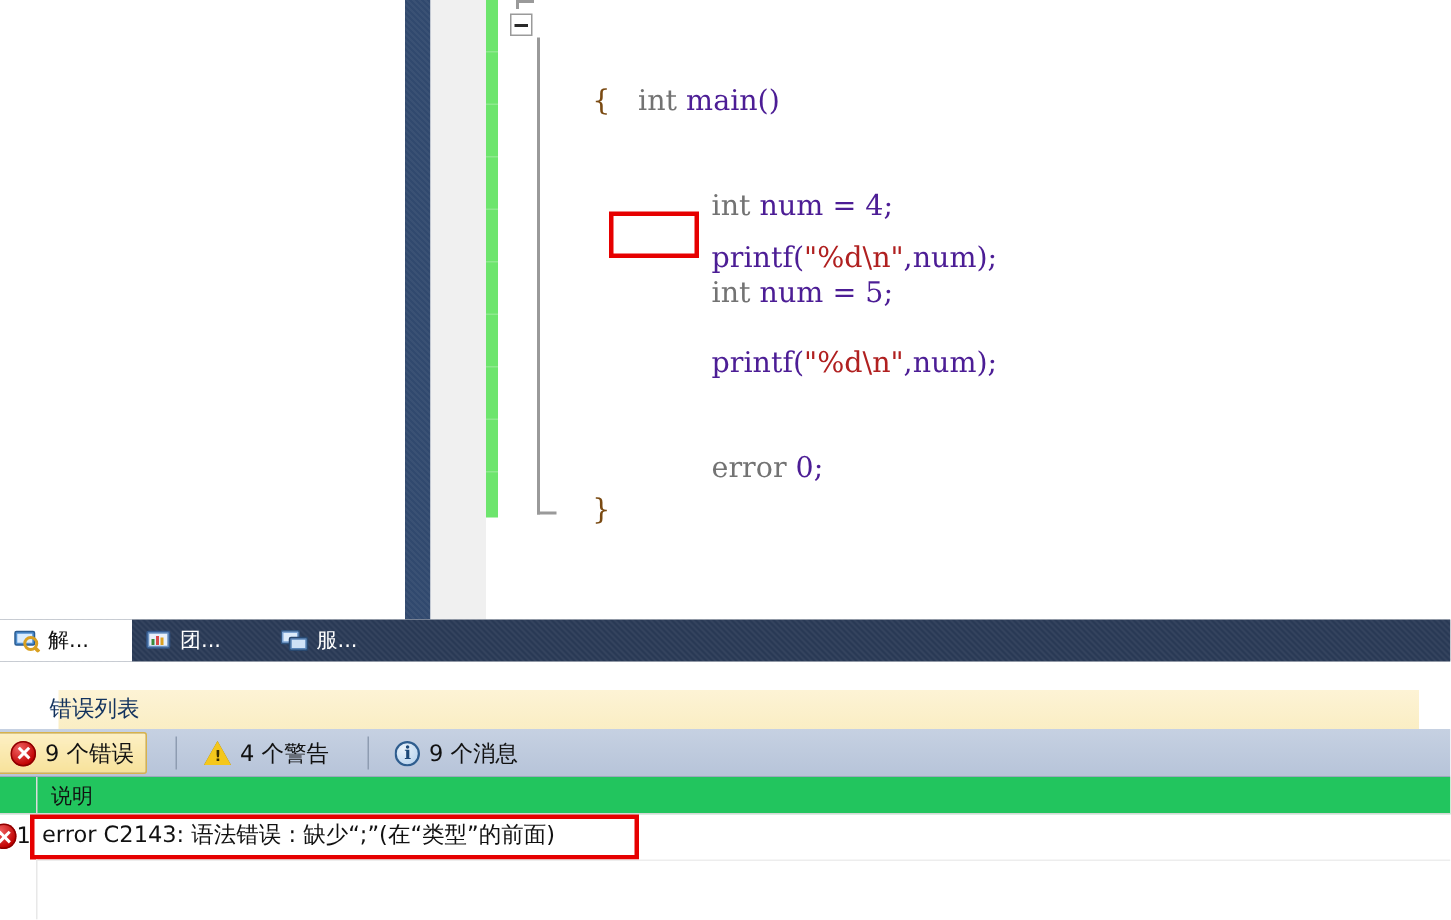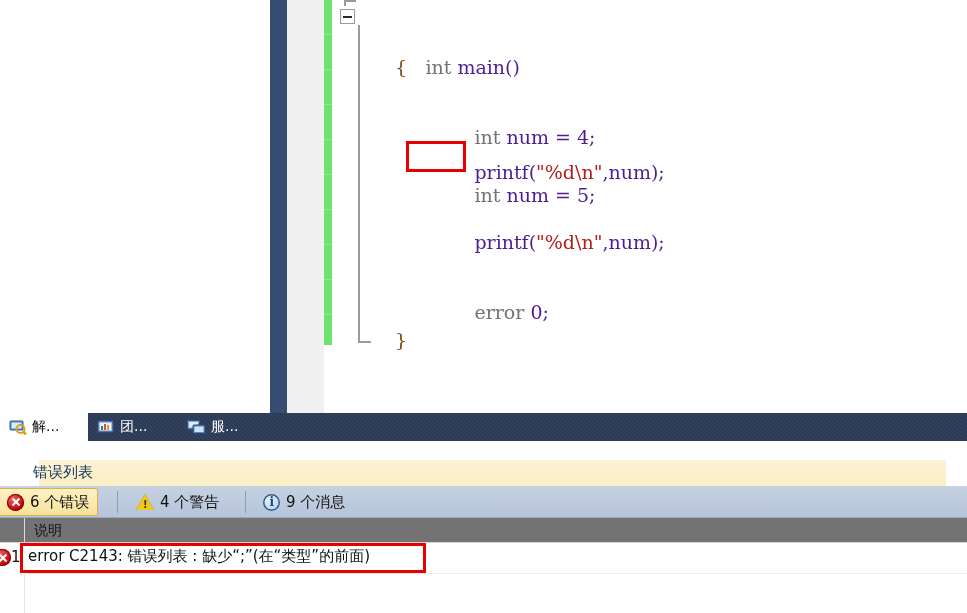--- a/index.html
+++ b/index.html
@@ -96,21 +96,21 @@
   .ico-err:after{transform:rotate(-45deg);}
   .ico-warn{width:0;height:0;border-left:9px solid transparent;border-right:9px solid transparent;
      border-bottom:16px solid #f4c71c;filter:drop-shadow(0 0 .5px #8a6a00);}
   .ico-warn:after{content:"!";position:absolute;left:-2px;top:5px;font-size:10px;color:#3a2d00;font-weight:bold;}
   .ico-info{border-radius:50%;background:radial-gradient(circle at 35% 30%,#e9f2fb,#bcd6ef 70%);
      box-shadow:inset 0 0 0 1.5px #2f5d8e;}
   .ico-info:after{content:"i";position:absolute;left:6.5px;top:1px;font-size:12px;color:#1d4877;
      font-family:"DejaVu Serif",serif;font-weight:bold;}
 
   .err-grid{position:absolute;left:0;top:58px;width:967px;height:95px;background:#ffffff;}
-  .gridhead{position:absolute;left:0;top:0;width:967px;height:25px;background:#737373;
+  .gridhead{position:absolute;left:0;top:0;width:967px;height:25px;background:#22c55e;
      border-bottom:1px solid #d6d6d6;box-sizing:border-box;}
   .gh-colsep{position:absolute;top:0;width:1px;height:24px;background:#dcdcdc;}
   .gh-label{position:absolute;top:4px;font-size:14px;color:#111;
      font-family:"DejaVu Sans","Liberation Sans",sans-serif;}
   .err-row{position:absolute;left:0;top:25px;width:967px;height:30px;background:#ffffff;}
   .row-icon{position:absolute;left:-6px;top:6px;}
   .row-num{position:absolute;left:11px;top:5px;font-size:15px;color:#111;
      font-family:"DejaVu Sans","Liberation Sans",sans-serif;}
   .row-msg{position:absolute;left:28px;top:4px;font-size:15px;color:#111;
      font-family:"DejaVu Sans","Liberation Sans",sans-serif;white-space:nowrap;}
@@ -255,21 +255,21 @@
   <div class="errpanel">
 
     <div class="err-title">
       <span>错误列表</span>
     </div>
 
     <div class="err-toolbar">
 
       <div class="tbtn sel" style="left:-2px;">
         <span class="ico ico-err"></span>
-        <span>6 个错误</span>
+        <span>9 个错误</span>
       </div>
 
       <div class="tsep" style="left:117px;"></div>
 
       <div class="tbtn" style="left:128px;">
         <span class="ico ico-warn"></span>
         <span>4 个警告</span>
       </div>
 
       <div class="tsep" style="left:245px;"></div>
@@ -284,21 +284,21 @@
     <div class="err-grid">
 
       <div class="gridhead">
         <div class="gh-colsep" style="left:24px;"></div>
         <div class="gh-label" style="left:34px;">说明</div>
       </div>
 
       <div class="err-row">
         <span class="ico ico-err row-icon"></span>
         <span class="row-num">1</span>
-        <span class="row-msg">error C2143: 错误列表 : 缺少“;”(在“类型”的前面)</span>
+        <span class="row-msg">error C2143: 语法错误 : 缺少“;”(在“类型”的前面)</span>
         <div class="row-redbox"></div>
       </div>
 
       <div class="grid-divider"></div>
       <div class="grid-vline"></div>
 
     </div>
 
 
   </div>

